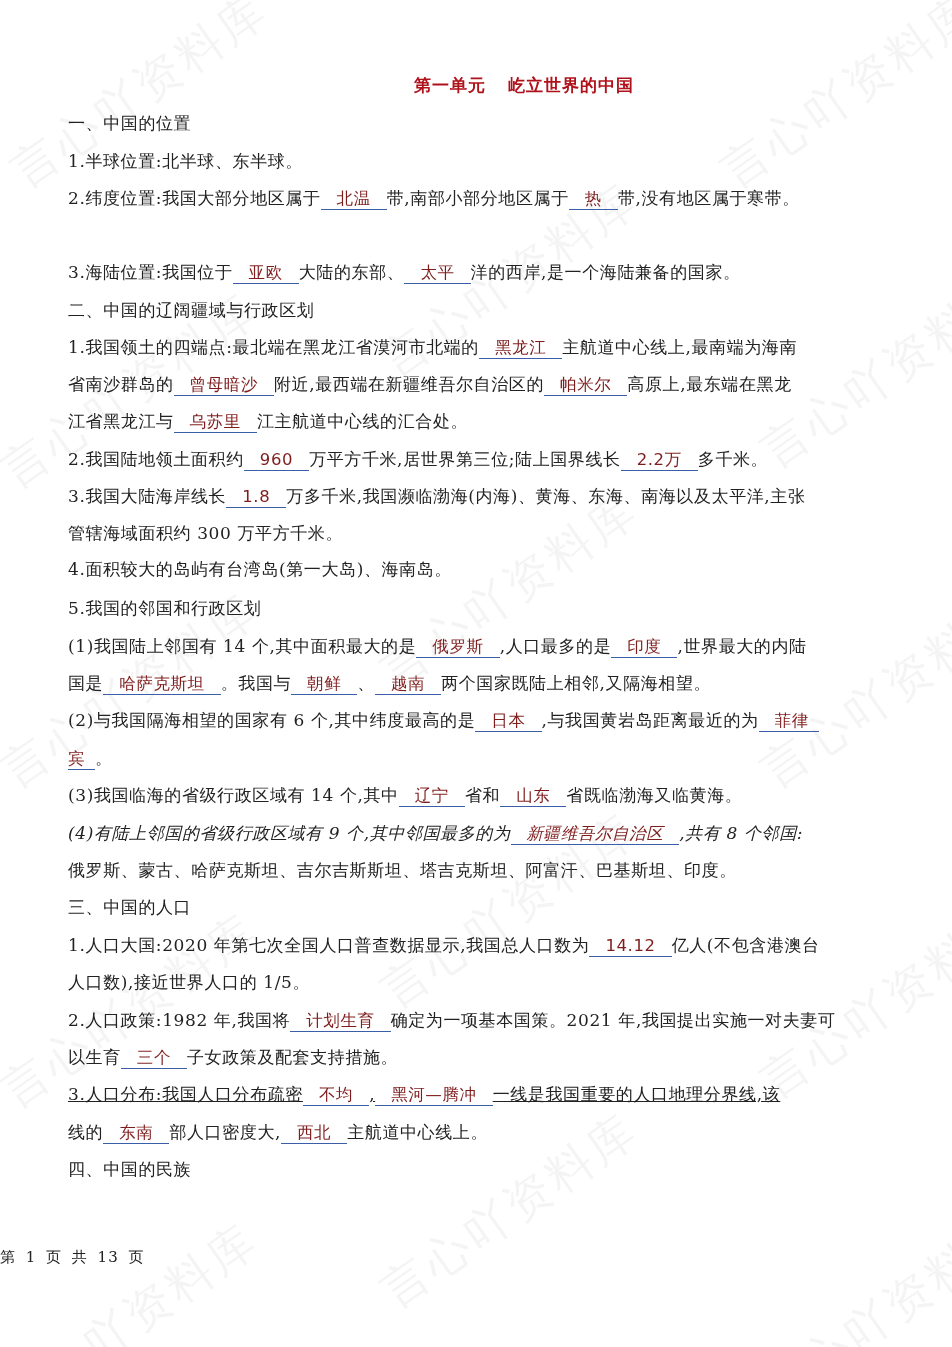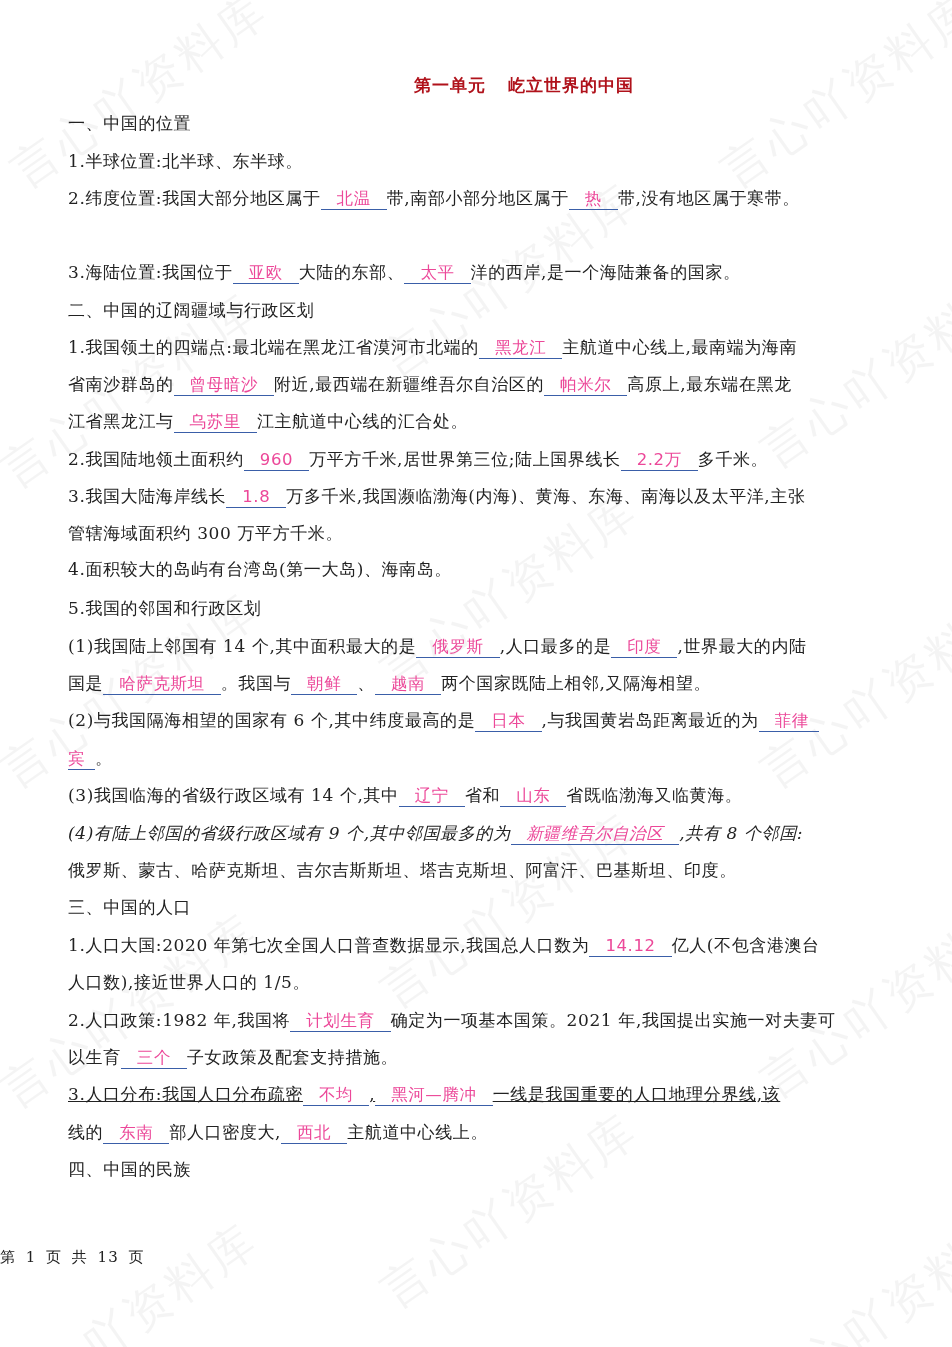--- a/index.html
+++ b/index.html
@@ -7,21 +7,21 @@
          font-family: "DejaVu Serif", "Liberation Serif", serif; color: #222; }
   .page { position: absolute; left: 0; top: 0; width: 952px; height: 1347px; }
   .watermark { position: absolute; font-family: "DejaVu Sans", sans-serif; font-size: 46px;
                color: rgba(0,0,0,0.045); transform: rotate(-35deg); white-space: nowrap;
                pointer-events: none; letter-spacing: 4px; }
   .title { position: absolute; top: 74px; left: 0; width: 952px; text-align: center;
            font-size: 17px; font-weight: bold; color: #b0121b; letter-spacing: 1px; padding-left: 48px; }
   .title .gap { display: inline-block; width: 22px; }
   .line { position: absolute; left: 68px; font-size: 17px; white-space: nowrap;
           line-height: 22px; letter-spacing: 0.6px; }
-  .blank { color: #ec4899; border-bottom: 1.2px solid #3a5ea8; padding: 0 16px;
+  .blank { color: #7f1d1d; border-bottom: 1.2px solid #3a5ea8; padding: 0 16px;
            display: inline-block; line-height: 20px; font-family: "DejaVu Sans", sans-serif; font-size: 16.5px; }
   .blank.tight-l { padding-left: 0; }
   .blank.tight-r { padding-right: 10px; }
   .footer { position: absolute; top: 1248px; left: 0; width: 952px; text-align: left;
             font-size: 15px; color: #222; word-spacing: 4px; letter-spacing: 1px; }
 </style>
 </head>
 <body>
 
 <div class="page">

